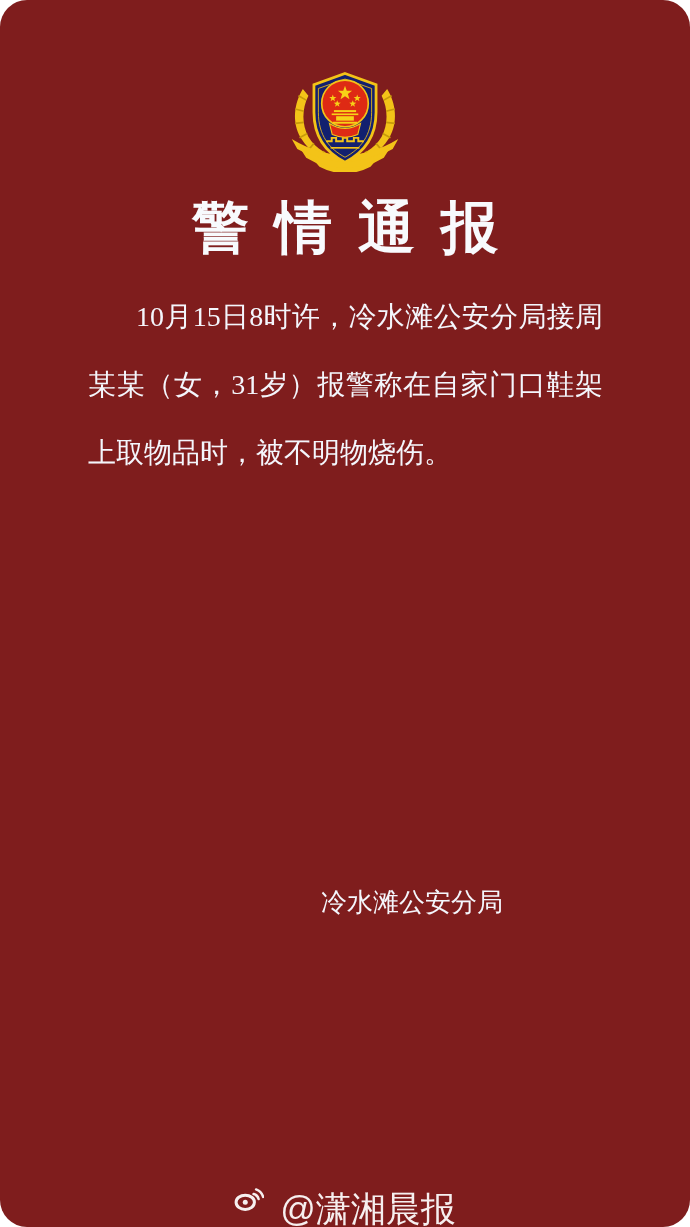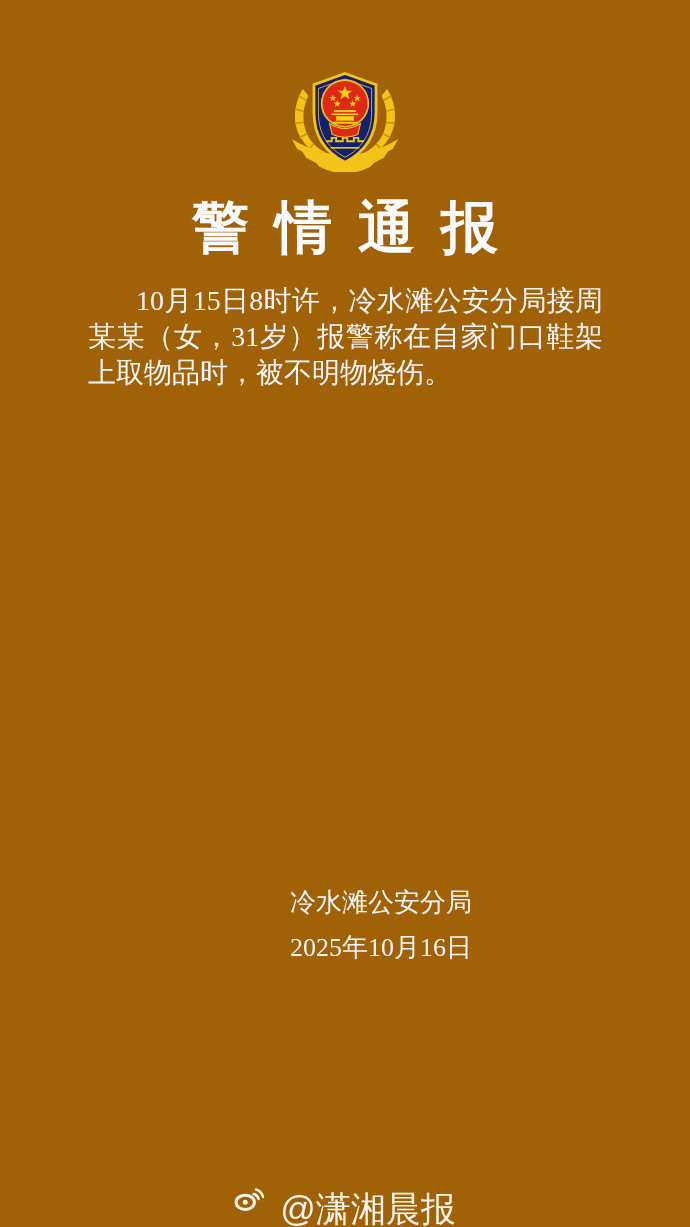--- a/index.html
+++ b/index.html
@@ -1,23 +1,24 @@
 <!DOCTYPE html>
 <html><head>
 <meta charset="utf-8">
 <style>
   html, body { margin: 0; padding: 0; }
   .page {
     position: relative;
     width: 690px;
     height: 1227px;
-    background: #a16207;
+    background: #7f1d1d;
     overflow: hidden;
     font-family: "Liberation Serif", "DejaVu Serif", serif;
     color: #f4f6fc;
+    border-radius: 27px;
   }
   .emblem-wrap {
     position: absolute;
     top: 56px; left: 0;
     width: 100%;
     text-align: center;
   }
   .emblem-wrap svg { width: 122px; height: 116px; }
   .notice-title {
     position: absolute;
@@ -30,33 +31,33 @@
     padding-left: 26px;
     box-sizing: border-box;
     color: #f8fafd;
     white-space: nowrap;
   }
   .notice-body {
     position: absolute;
     top: 283px; left: 88px;
     width: 515px;
     font-size: 28px;
-    line-height: 36px;
+    line-height: 68px;
     text-align: justify;
   }
   .notice-body p {
     margin: 0;
     text-indent: 48px;
   }
   .signature {
     position: absolute;
     top: 880px;
-    right: 100px;
+    right: 128px;
     width: 300px;
-    text-align: left;
+    text-align: center;
     font-size: 26px;
     line-height: 45px;
   }
   .watermark {
     position: absolute;
     top: 1186px; left: 0;
     width: 100%;
     display: flex;
     justify-content: center;
     align-items: flex-start;
@@ -109,21 +110,20 @@
   </div>
 
   <div class="notice-title">警情通报</div>
 
   <div class="notice-body">
     <p>10月15日8时许，冷水滩公安分局接周某某（女，31岁）报警称在自家门口鞋架上取物品时，被不明物烧伤。</p>
   </div>
 
   <div class="signature">
     <div>冷水滩公安分局</div>
-    <div>2025年10月16日</div>
   </div>
 
   <div class="watermark">
     <svg viewBox="0 0 36 30" xmlns="http://www.w3.org/2000/svg">
       <ellipse cx="13.5" cy="19" rx="11" ry="8.6" fill="none" stroke="rgba(255,255,255,0.93)" stroke-width="3.6"></ellipse>
       <circle cx="13.5" cy="19" r="3" fill="rgba(255,255,255,0.93)"></circle>
       <path d="M23.5 9 A 8 8 0 0 1 29.5 15" fill="none" stroke="rgba(255,255,255,0.93)" stroke-width="3" stroke-linecap="round"></path>
       <path d="M26.5 3.5 A 14 14 0 0 1 35 12.5" fill="none" stroke="rgba(255,255,255,0.93)" stroke-width="3" stroke-linecap="round"></path>
     </svg>
     <span>@潇湘晨报</span>

